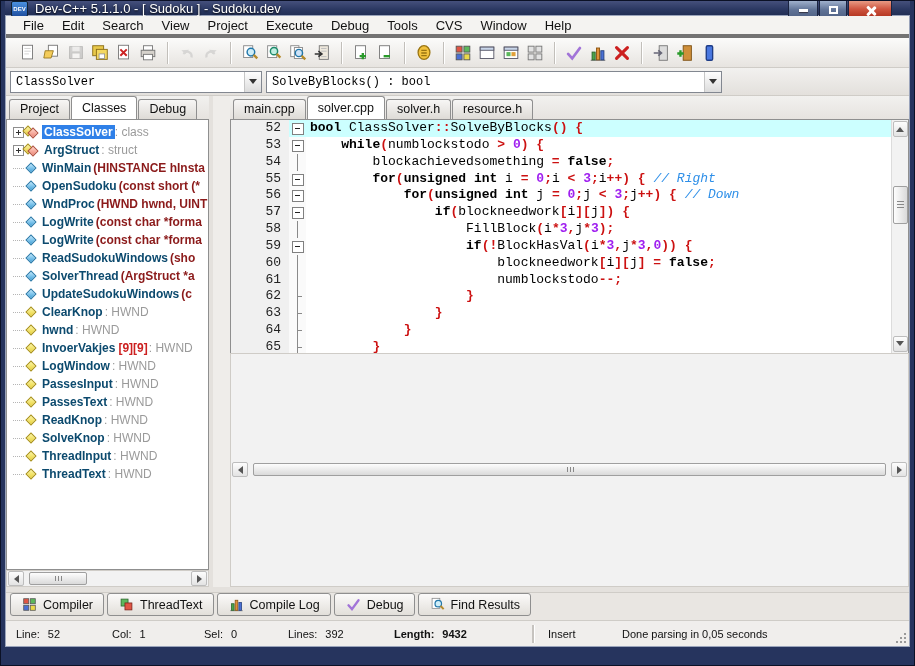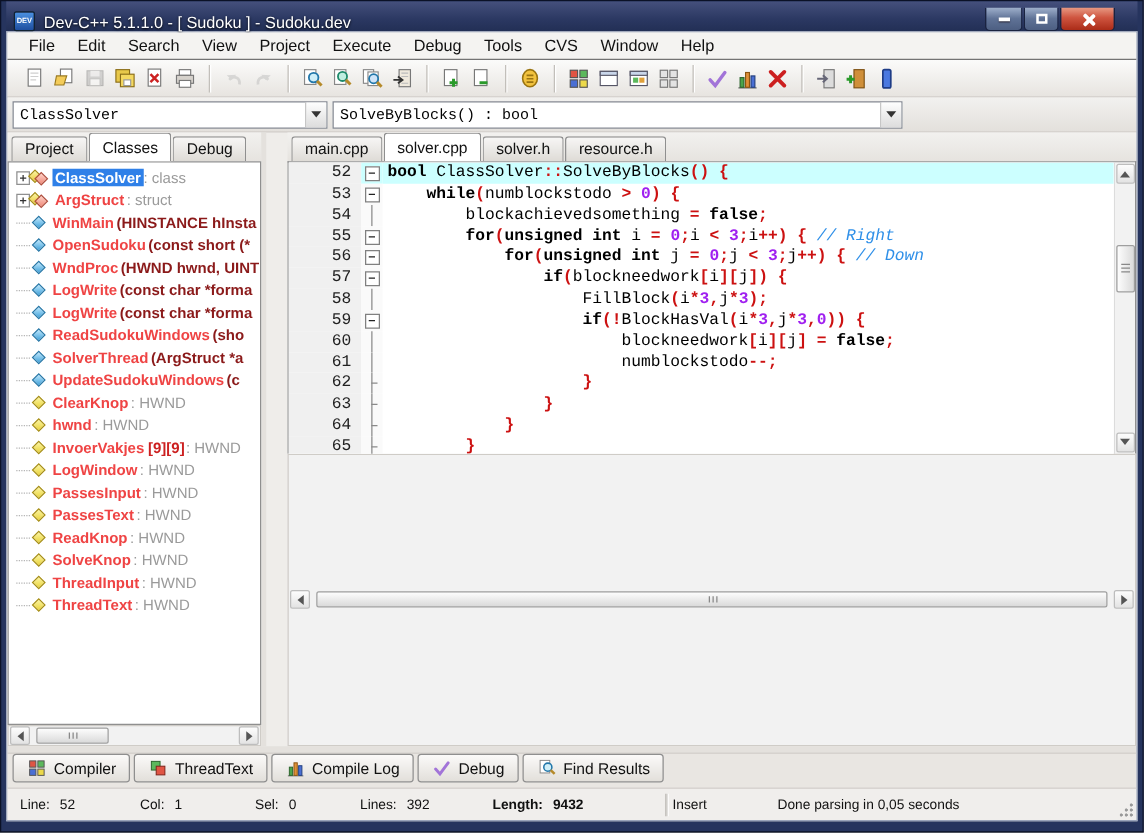--- a/index.html
+++ b/index.html
@@ -3,21 +3,21 @@
 <meta charset="utf-8">
 <style>
   * { margin:0; padding:0; box-sizing:border-box; }
   html,body { background:#555; }
   body { font-family:"Liberation Sans", sans-serif; }
 
   .window { position:relative; width:915px; height:666px; background:#26345e;
     border:1px solid #0b1126; padding:0 4px 4px 4px; overflow:hidden; }
 
   
-  .titlebar { height:24px; display:flex; align-items:flex-end; color:#fff;
+  .titlebar { height:14px; display:flex; align-items:flex-start; color:#fff;
     background:linear-gradient(#45507c,#2b3862 60%,#222f55); padding:0 6px; }
   .app-icon { width:17px; height:16px; background:linear-gradient(#4a90e0,#1f4fa0);
     border:1px solid #123; border-radius:2px; color:#fff; font-size:6px; font-weight:bold;
     display:flex; align-items:center; justify-content:center; margin-right:7px; }
   .title-text { font-size:13px; text-shadow:0 1px 2px #000; }
   .win-buttons { margin-left:auto; display:flex; margin-right:12px; }
   .win-btn { height:19px; border:1px solid #1a2340; border-top:none;
     border-radius:0 0 4px 4px; display:flex; align-items:center; justify-content:center;
     background:linear-gradient(#9fb0cc,#5f7296 50%,#4d5f82); margin-left:1px; }
   .win-btn.min { width:30px; } .win-btn.max { width:28px; }
@@ -27,21 +27,21 @@
   .glyph-close { position:relative; width:11px; height:11px; }
   .glyph-close::before,.glyph-close::after { content:''; position:absolute; left:5px; top:0;
     width:2.5px; height:12px; background:#fff; border-radius:1px; }
   .glyph-close::before { transform:rotate(45deg);} .glyph-close::after { transform:rotate(-45deg);}
 
   
   .chrome { background:#efedea; height:632px; display:flex; flex-direction:column;
     border:1px solid #9aa4bb; }
 
   .menubar { height:22px; display:flex; align-items:center; background:#f4f3f1;
-    border-bottom:1px solid #737373; padding-left:8px; }
+    border-bottom:4px solid #737373; padding-left:8px; }
   .menu-item { font-size:13px; color:#111; padding:2px 9px; }
 
   
   .toolbar { height:30px; display:flex; align-items:center;
     background:linear-gradient(#fbfbfa,#e7e4e0); border-bottom:1px solid #cfccc7; padding-left:6px; }
   .tb-group { display:flex; align-items:center; padding:0 4px; }
   .tb-sep { width:1px; height:22px; background:#c2bfba; box-shadow:1px 0 0 #fff; margin:0 3px; }
   .tbico { width:24px; height:24px; display:flex; align-items:center; justify-content:center;
     border:1px solid transparent; border-radius:2px; }
   .tbico.disabled { opacity:.4; filter:grayscale(1); }
@@ -80,21 +80,21 @@
   .expander::before { content:''; position:absolute; left:2px; top:4px; width:5px; height:1px; background:#333; }
   .expander::after  { content:''; position:absolute; left:4px; top:2px; width:1px; height:5px; background:#333; }
   .stub { width:11px; border-top:1px dotted #b5b5b5; flex:none; }
   .dia { width:8px; height:8px; transform:rotate(45deg); flex:none; margin:0 5px 0 3px; }
   .dia.func { background:linear-gradient(135deg,#bfe9ff,#3fa0d8); border:1px solid #2a79a8; }
   .dia.var  { background:linear-gradient(135deg,#fdf6a0,#e8d23c); border:1px solid #a89018; }
   .dia2 { position:relative; width:14px; height:12px; flex:none; margin-right:4px; }
   .dia2 i { position:absolute; width:8px; height:8px; transform:rotate(45deg); }
   .dia2 i.b { left:0; top:1px; background:linear-gradient(135deg,#fdf6a0,#e8c83c); border:1px solid #a89018; }
   .dia2 i.f { left:5px; top:3px; background:linear-gradient(135deg,#ffd2c8,#ee8878); border:1px solid #b05040; }
-  .t-name { font-weight:bold; color:#ef4444; padding:0 2px; }
+  .t-name { font-weight:bold; color:#0c4a6e; padding:0 2px; }
   .tree-item.selected .t-name { background:#2f80e8; color:#fff; }
   .t-args { color:#8b1a1a; font-weight:600; }
   .t-dim { color:#9a9a9a; }
   .t-arr { color:#cc2020; font-weight:600; margin:0 1px; }
 
   
   .editor-wrap { flex:1; display:flex; border:1px solid #8f8f8f; border-bottom:none; background:#fff; min-height:0; }
   .code-area { flex:1; overflow:hidden; position:relative; background:#fff; }
   .cl { display:flex; height:16.85px; line-height:16.85px;
     font-family:"Liberation Mono", monospace; font-size:13px; white-space:pre; }
@@ -150,21 +150,21 @@
   .btab svg { width:17px; height:17px; }
 
   
   .statusbar { height:26px; background:#f0eeec; border-top:1px solid #cfccc7;
     display:flex; align-items:center; font-size:11px; color:#111; position:relative; }
   .sfield { display:flex; padding-left:10px; }
   .sfield .lab { margin-right:8px; }
   .sfield.f0 { width:96px; } .sfield.f1 { width:92px; } .sfield.f2 { width:84px; }
   .sfield.f3 { width:106px;align-items:center; } .sfield.f4 { width:148px;font-weight:bold; }
   .sdiv { width:1px; height:18px; background:#c6c3bf; box-shadow:1px 0 0 #fff; }
-  .smode { width:78px; padding-left:4px; }
+  .smode { width:78px; padding-left:14px; }
   .smsg { flex:1; padding-left:10px; }
   .grip { position:absolute; right:2px; bottom:2px; width:12px; height:12px;
     background:
      radial-gradient(circle at 10px 10px,#999 1px,transparent 1.5px),
      radial-gradient(circle at 6px 10px,#999 1px,transparent 1.5px),
      radial-gradient(circle at 10px 6px,#999 1px,transparent 1.5px),
      radial-gradient(circle at 2px 10px,#999 1px,transparent 1.5px),
      radial-gradient(circle at 10px 2px,#999 1px,transparent 1.5px),
      radial-gradient(circle at 6px 6px,#999 1px,transparent 1.5px); }
 </style>

